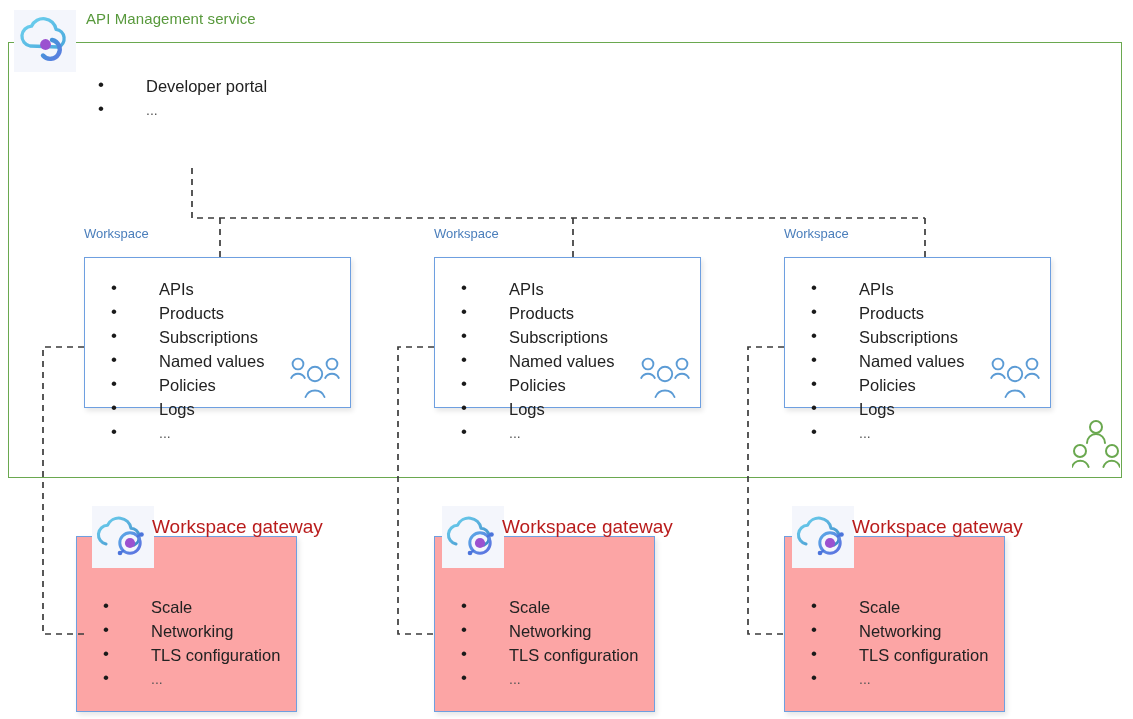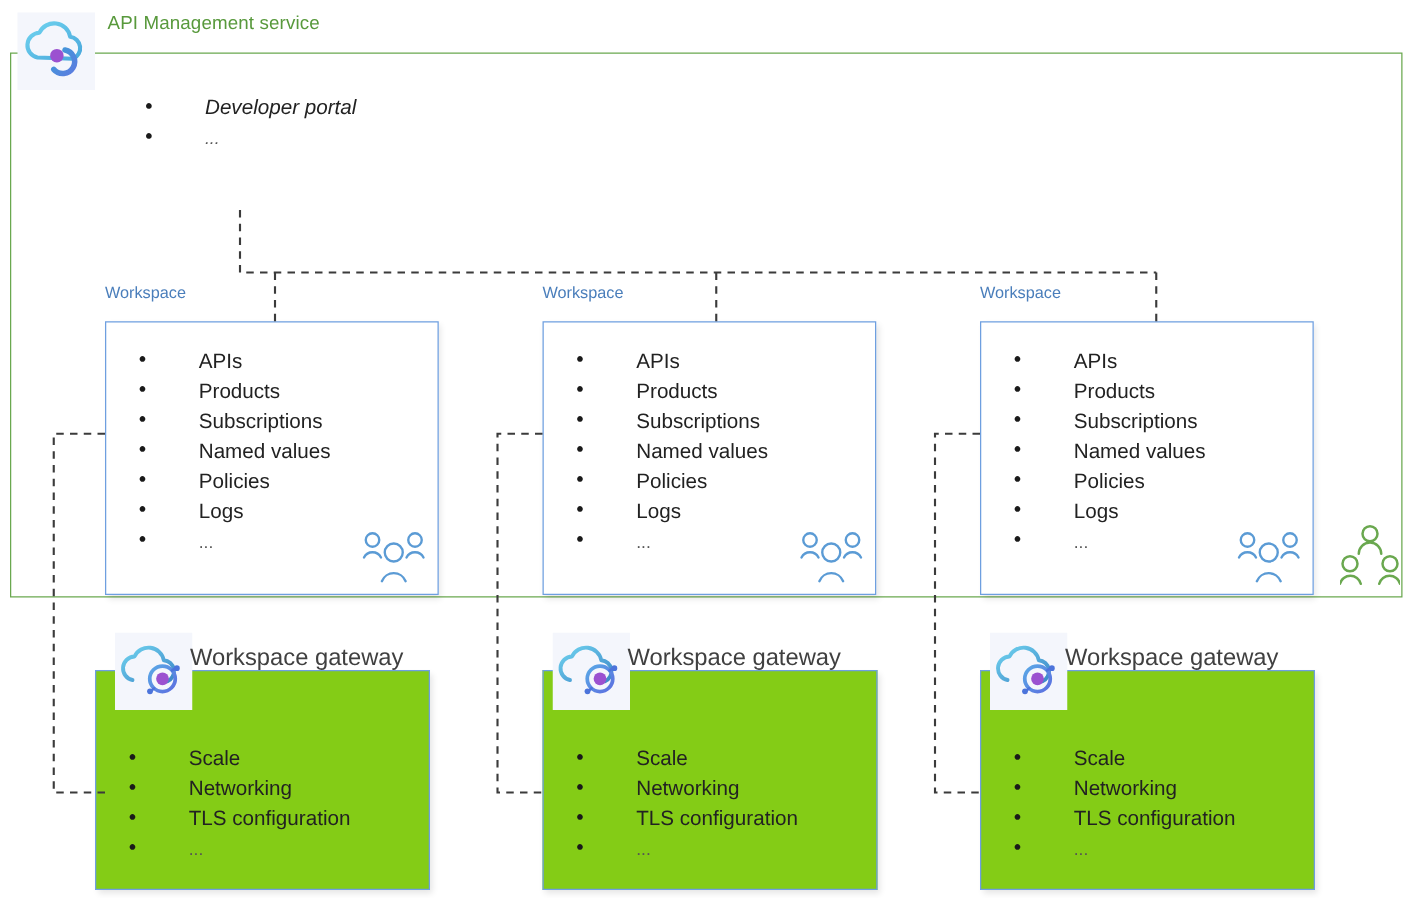--- a/index.html
+++ b/index.html
@@ -76,30 +76,29 @@
     font-size: 17px;
     color: #1a1a1a;
     line-height: 24px;
   }
   .bullets li.ellipsis {
     font-size: 14px;
     color: #555;
   }
 
   .service-bullets {
-    left: 116px;
+    left: 98px;
     top: 74px;
-    font-style: italic;
   }
 
   
   .workspace {
     position: absolute;
     width: 267px;
-    height: 219px;
+    height: 151px;
     border: 1.4px solid #6E9FE0;
     box-sizing: border-box;
     background: #ffffff;
     box-shadow: 2px 3px 5px rgba(0,0,0,0.10);
   }
   .workspace .bullets {
     left: 26px;
     top: 19px;
   }
   .workspace-label {
@@ -112,41 +111,41 @@
     position: absolute;
     right: 9px;
     bottom: 5px;
     width: 52px;
     height: 46px;
   }
 
   
   .gateway {
     position: absolute;
-    width: 268px;
+    width: 221px;
     height: 176px;
     border: 1.4px solid #6E9FE0;
     box-sizing: border-box;
-    background: #84cc16;
+    background: #fca5a5;
     box-shadow: 2px 3px 5px rgba(0,0,0,0.10);
   }
   .gateway .bullets {
     left: 26px;
     top: 58px;
   }
   .gw-icon-tile {
     position: absolute;
     width: 62px;
     height: 62px;
     z-index: 4;
   }
   .gateway-label {
     position: absolute;
     font-size: 19px;
-    color: #404040;
+    color: #b91c1c;
     white-space: nowrap;
     z-index: 5;
   }
 
   
   .group-icon-green {
     position: absolute;
     left: 1072px;
     top: 418px;
     width: 48px;

